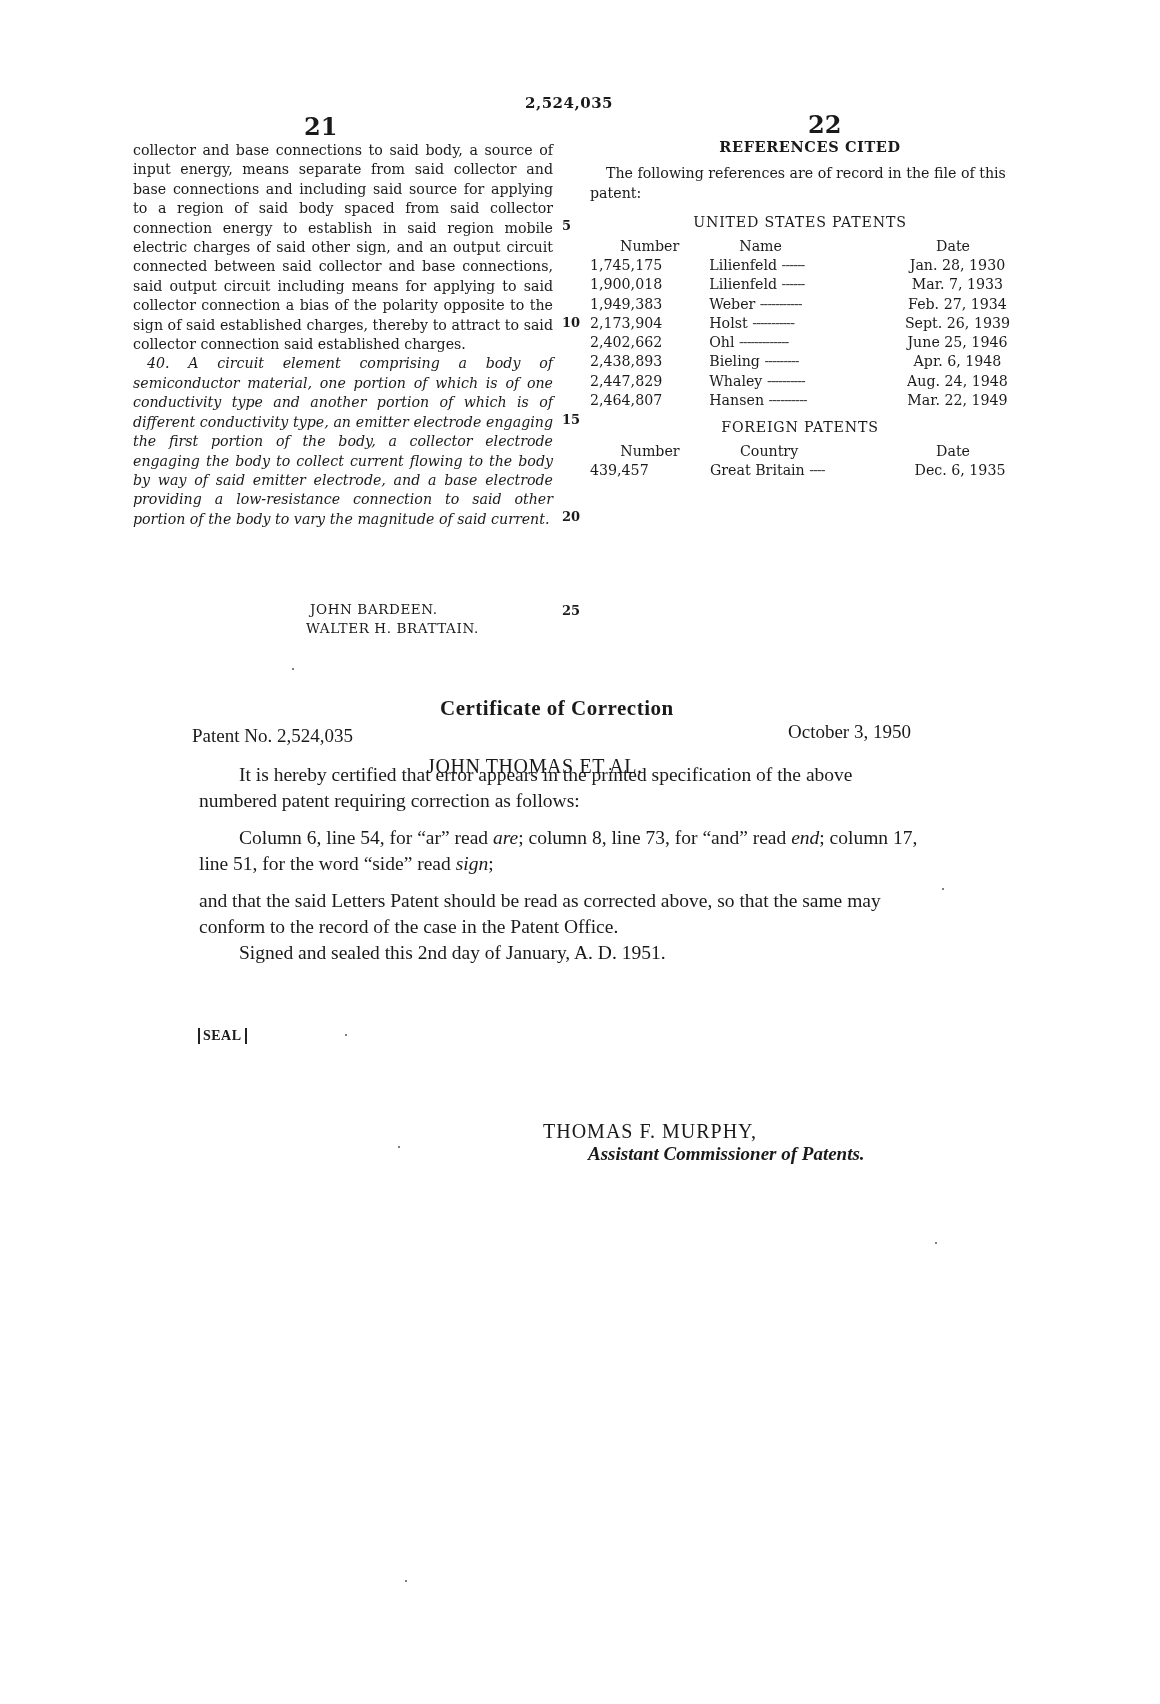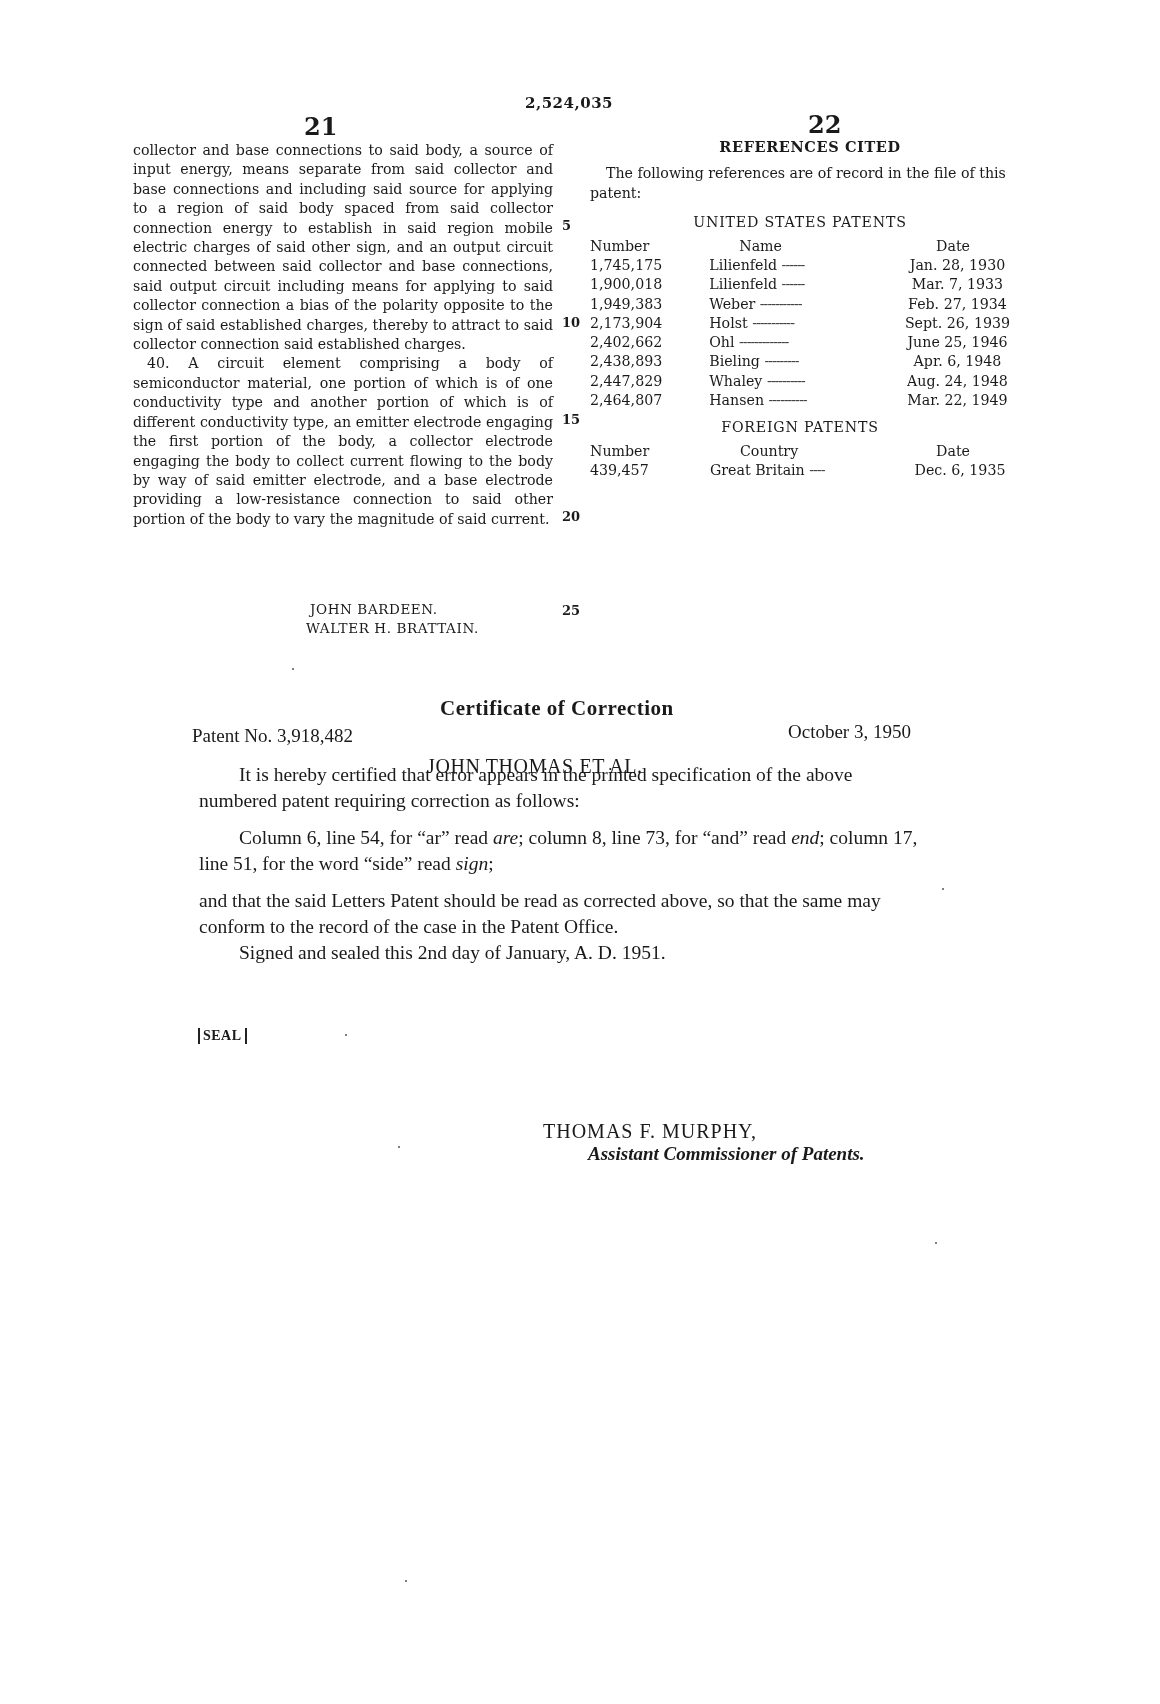--- a/index.html
+++ b/index.html
@@ -5,35 +5,35 @@
   html, body { margin: 0; padding: 0; background: #ffffff; }
   body { width: 1160px; height: 1704px; position: relative; overflow: hidden;
          font-family: "DejaVu Serif", "Liberation Serif", serif; color: #1a1a1a; }
   .abs { position: absolute; }
   .patent-no { left: 525px; top: 94px; font-size: 15px; font-weight: bold; letter-spacing: 0.5px; }
   .col-num { font-size: 24px; font-weight: bold; }
   .col-num-left { left: 304px; top: 112px; }
   .col-num-right { left: 808px; top: 110px; }
   .left-col { left: 133px; top: 141px; width: 420px; font-size: 14.2px; line-height: 19.4px; text-align: justify; }
   .left-col p { margin: 0; }
-  .left-col .claim { text-indent: 14px; }
+  .left-col .claim { text-indent: 14px; font-style: italic; }
   .signers { left: 310px; top: 600px; font-size: 13.5px; line-height: 19px; letter-spacing: 0.6px; }
   .signers div { white-space: nowrap; }
   .signers .second { margin-left: -4px; }
   .gutter { left: 562px; font-size: 13px; font-weight: bold; }
   .right-col { left: 590px; top: 137px; width: 420px; font-size: 14.2px; line-height: 19.4px; }
   .refs-title { text-align: center; font-weight: bold; letter-spacing: 0.6px; font-size: 14.5px; margin-left: 20px; }
   .refs-intro { margin: 8px 0 0 0; text-indent: 16px; }
   .section-title { text-align: center; letter-spacing: 0.8px; margin: 10px 0 4px 0; }
   table.refs { border-collapse: collapse; width: 420px; font-size: 14.2px; }
   table.refs td, table.refs th { padding: 0; line-height: 19.3px; font-weight: normal; white-space: nowrap; }
   .c-num { width: 90px; padding-right: 30px !important; }
   .c-name { width: 200px; }
   .c-date { text-align: center; margin-left: 40px; }
-  th.c-num-h { text-align: left; }
+  th.c-num-h { text-align: center; }
   th.c-name-h { text-align: left; padding-left: 30px !important; }
   th.c-date-h { text-align: right; padding-right: 40px !important; }
   .leader { color: #444; letter-spacing: -1px; }
   .cert { font-family: "Liberation Serif", "DejaVu Serif", serif; }
   .cert-title { left: 440px; top: 696px; font-size: 21px; font-weight: bold; font-style: normal; letter-spacing: 0.5px; }
   .cert-patent { left: 192px; top: 725px; font-size: 19px; }
   .cert-date { left: 788px; top: 721px; font-size: 19px; }
   .cert-inventor { left: 427px; top: 755px; font-size: 20px; letter-spacing: 0.6px; }
   .cert-body { left: 199px; top: 762px; width: 735px; font-size: 19.5px; line-height: 26px; }
   .cert-body p { margin: 0; }
@@ -135,21 +135,21 @@
         <tr>
           <td class="c-num">439,457</td>
           <td class="c-name"><span>Great Britain </span><span class="leader">----</span></td>
           <td class="c-date">Dec. 6, 1935</td>
         </tr>
       </tbody>
   </table>
 </div>
 
 <div class="abs cert cert-title">Certificate of Correction</div>
-<div class="abs cert cert-patent">Patent No. 3,918,482</div>
+<div class="abs cert cert-patent">Patent No. 2,524,035</div>
 <div class="abs cert cert-date">October 3, 1950</div>
 <div class="abs cert cert-inventor">JOHN THOMAS ET AL.</div>
 
 <div class="abs cert cert-body">
   <p class="ind">It is hereby certified that error appears in the printed specification of the above numbered patent requiring correction as follows:</p>
   <p class="ind gap"><span>Column 6, line 54, for “ar” read </span><i>are</i><span>; column 8, line 73, for “and” read </span><i>end</i><span>; column 17, line 51, for the word “side” read </span><i>sign</i><span>;</span></p>
   <p class="gap">and that the said Letters Patent should be read as corrected above, so that the same may conform to the record of the case in the Patent Office.</p>
   <p class="ind">Signed and sealed this 2nd day of January, A. D. 1951.</p>
 </div>
 

